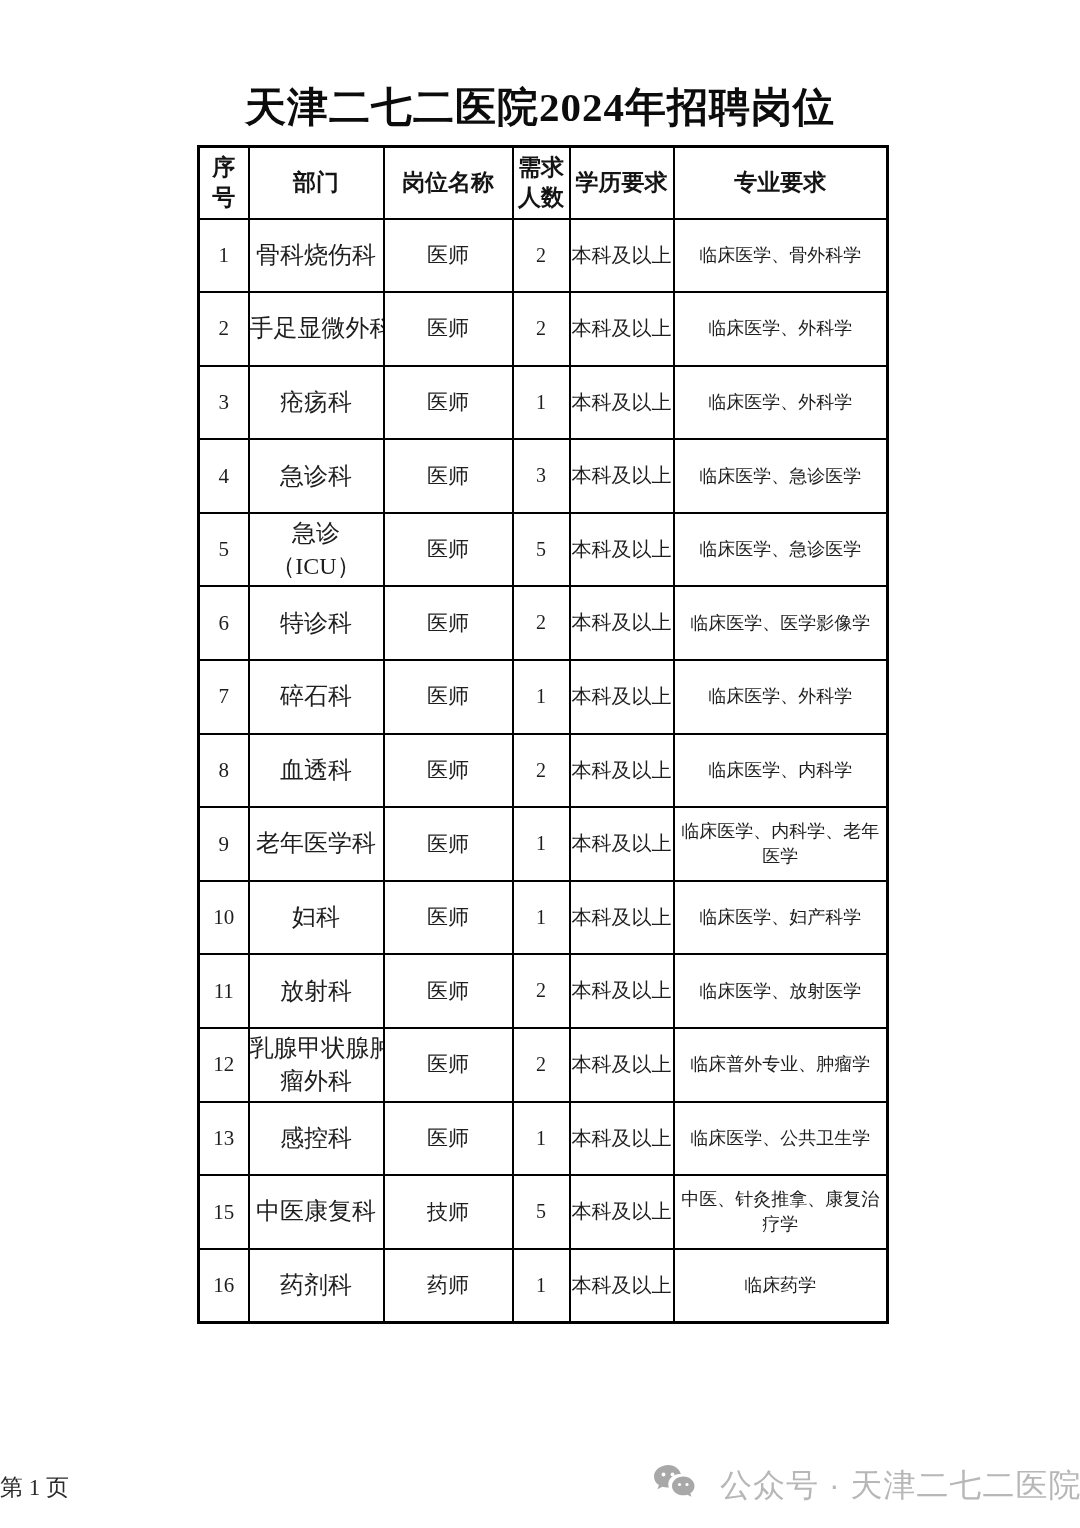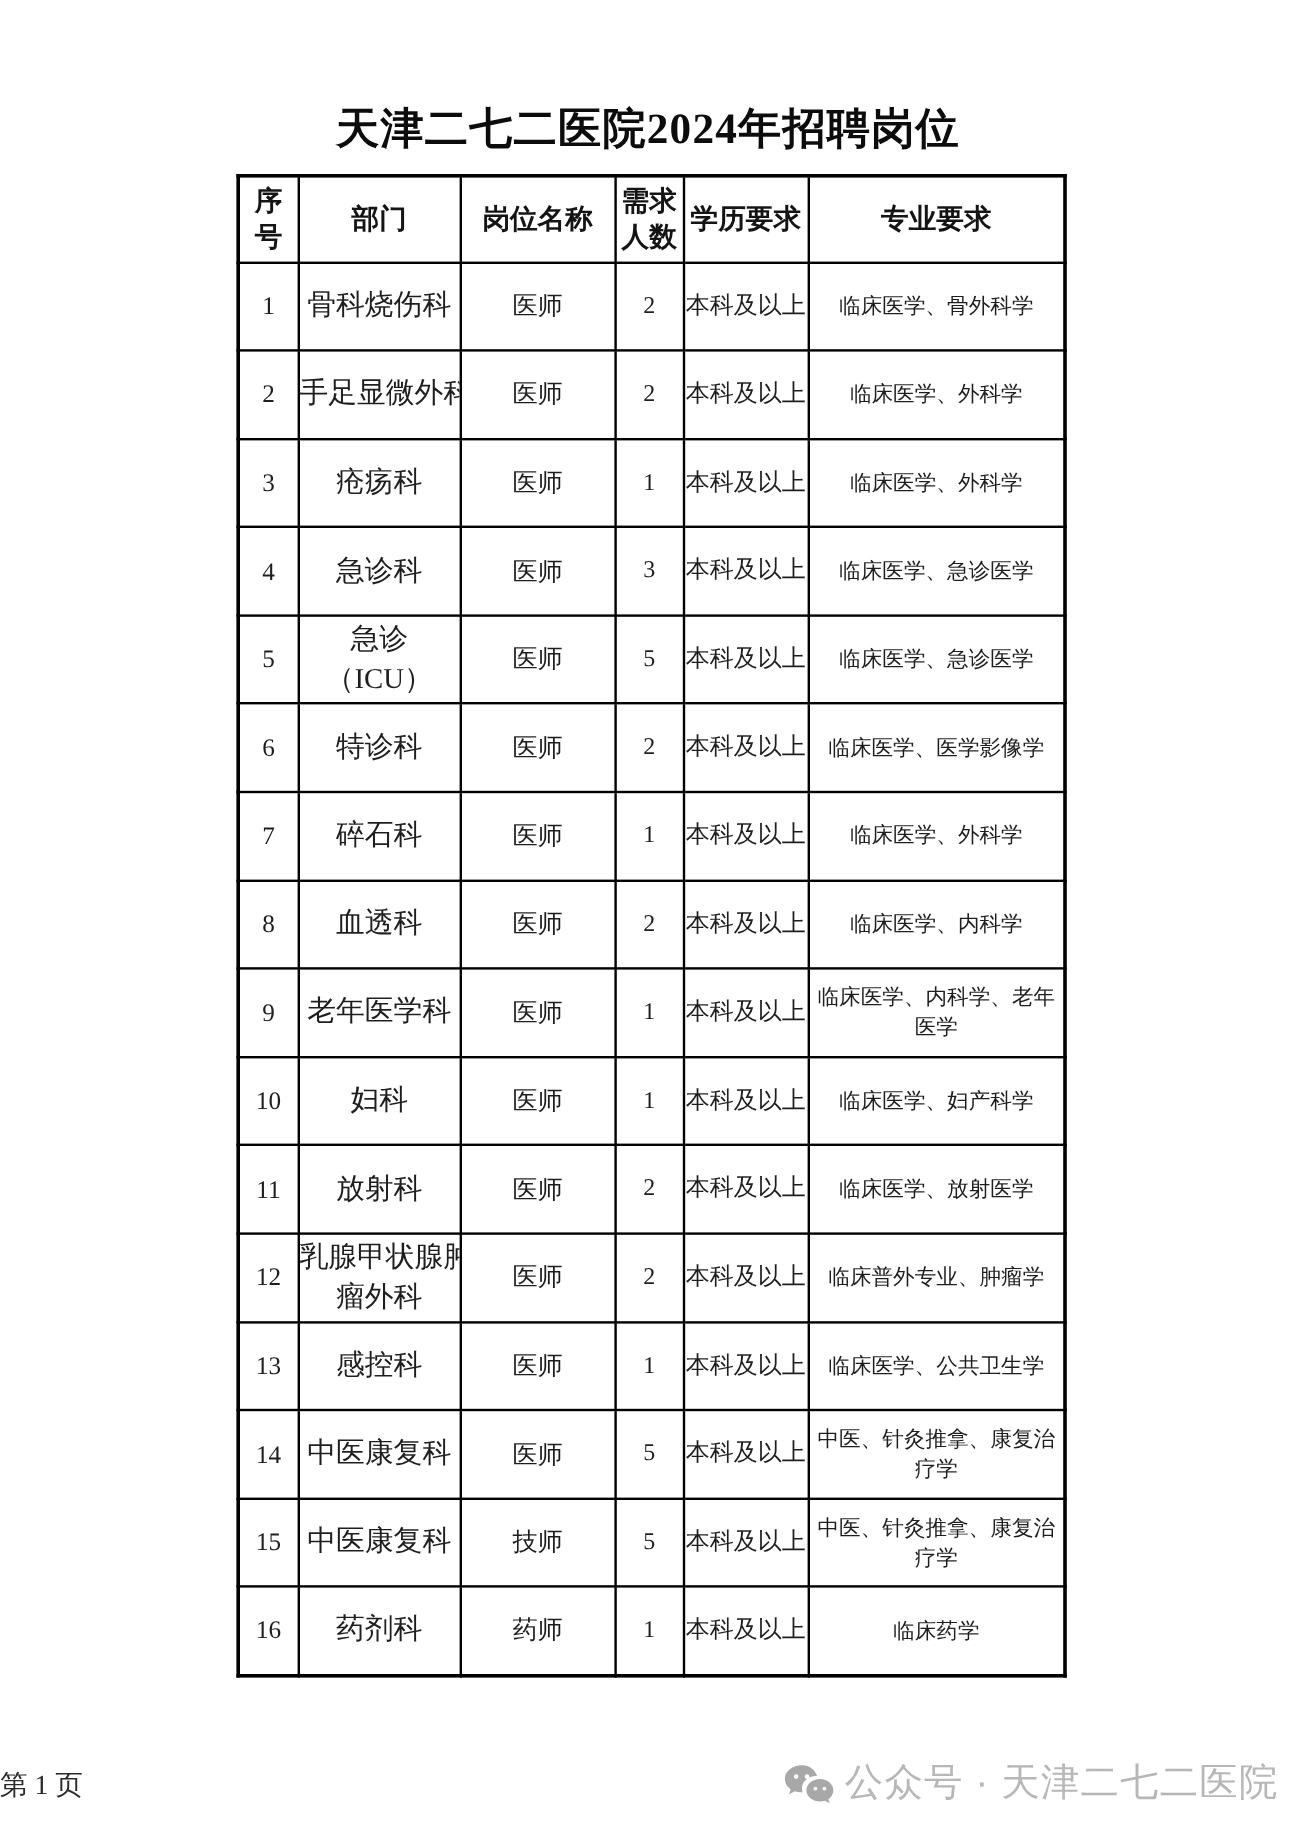--- a/index.html
+++ b/index.html
@@ -7,21 +7,21 @@
     width: 1080px; height: 1528px;
     background: #ffffff;
     position: relative;
     overflow: hidden;
     font-family: "Liberation Serif", serif;
   }
   .title {
     position: absolute;
     top: 84px; left: 0; width: 1080px;
     text-align: center;
-    font-size: 36px;
+    font-size: 41px;
     line-height: 46px;
     font-weight: 700;
     color: #0c0c0c;
     font-family: "Liberation Serif", serif;
     letter-spacing: 1px;
   }
   table.recruit {
     position: absolute;
     left: 197px; top: 145px;
     width: 689px;
@@ -63,22 +63,22 @@
     text-align: left;
     font-size: 23px;
     color: #2b2b2b;
     font-family: "Liberation Serif", serif;
   }
   .watermark {
     position: absolute;
     left: 652px; top: 1464px;
     height: 44px;
     display: flex;
-    align-items: flex-end;
-    gap: 8px;
+    align-items: flex-start;
+    gap: 24px;
   }
   .watermark .wm-text {
     font-family: "Liberation Sans", sans-serif;
     font-size: 32px;
     color: #b7b7b7;
     letter-spacing: 1px;
     white-space: nowrap;
   }
   .wm-icon { width: 44px; height: 38px; flex: 0 0 auto; }
 </style>
@@ -209,29 +209,20 @@
         <td class="c-edu">本科及以上</td>
         <td class="c-spec">临床普外专业、肿瘤学</td>
       </tr>
       <tr>
         <td class="c-idx">13</td>
         <td class="c-dept">感控科</td>
         <td class="c-pos">医师</td>
         <td class="c-num">1</td>
         <td class="c-edu">本科及以上</td>
         <td class="c-spec">临床医学、公共卫生学</td>
-      </tr>
-      <tr>
-        <td class="c-idx">14</td>
-        <td class="c-dept">中医康复科</td>
-        <td class="c-pos">医师</td>
-        <td class="c-num">5</td>
-        <td class="c-edu">本科及以上</td>
-        <td class="c-spec">中医、针灸推拿、康复治
-疗学</td>
       </tr>
       <tr>
         <td class="c-idx">15</td>
         <td class="c-dept">中医康复科</td>
         <td class="c-pos">技师</td>
         <td class="c-num">5</td>
         <td class="c-edu">本科及以上</td>
         <td class="c-spec">中医、针灸推拿、康复治
 疗学</td>
       </tr>

